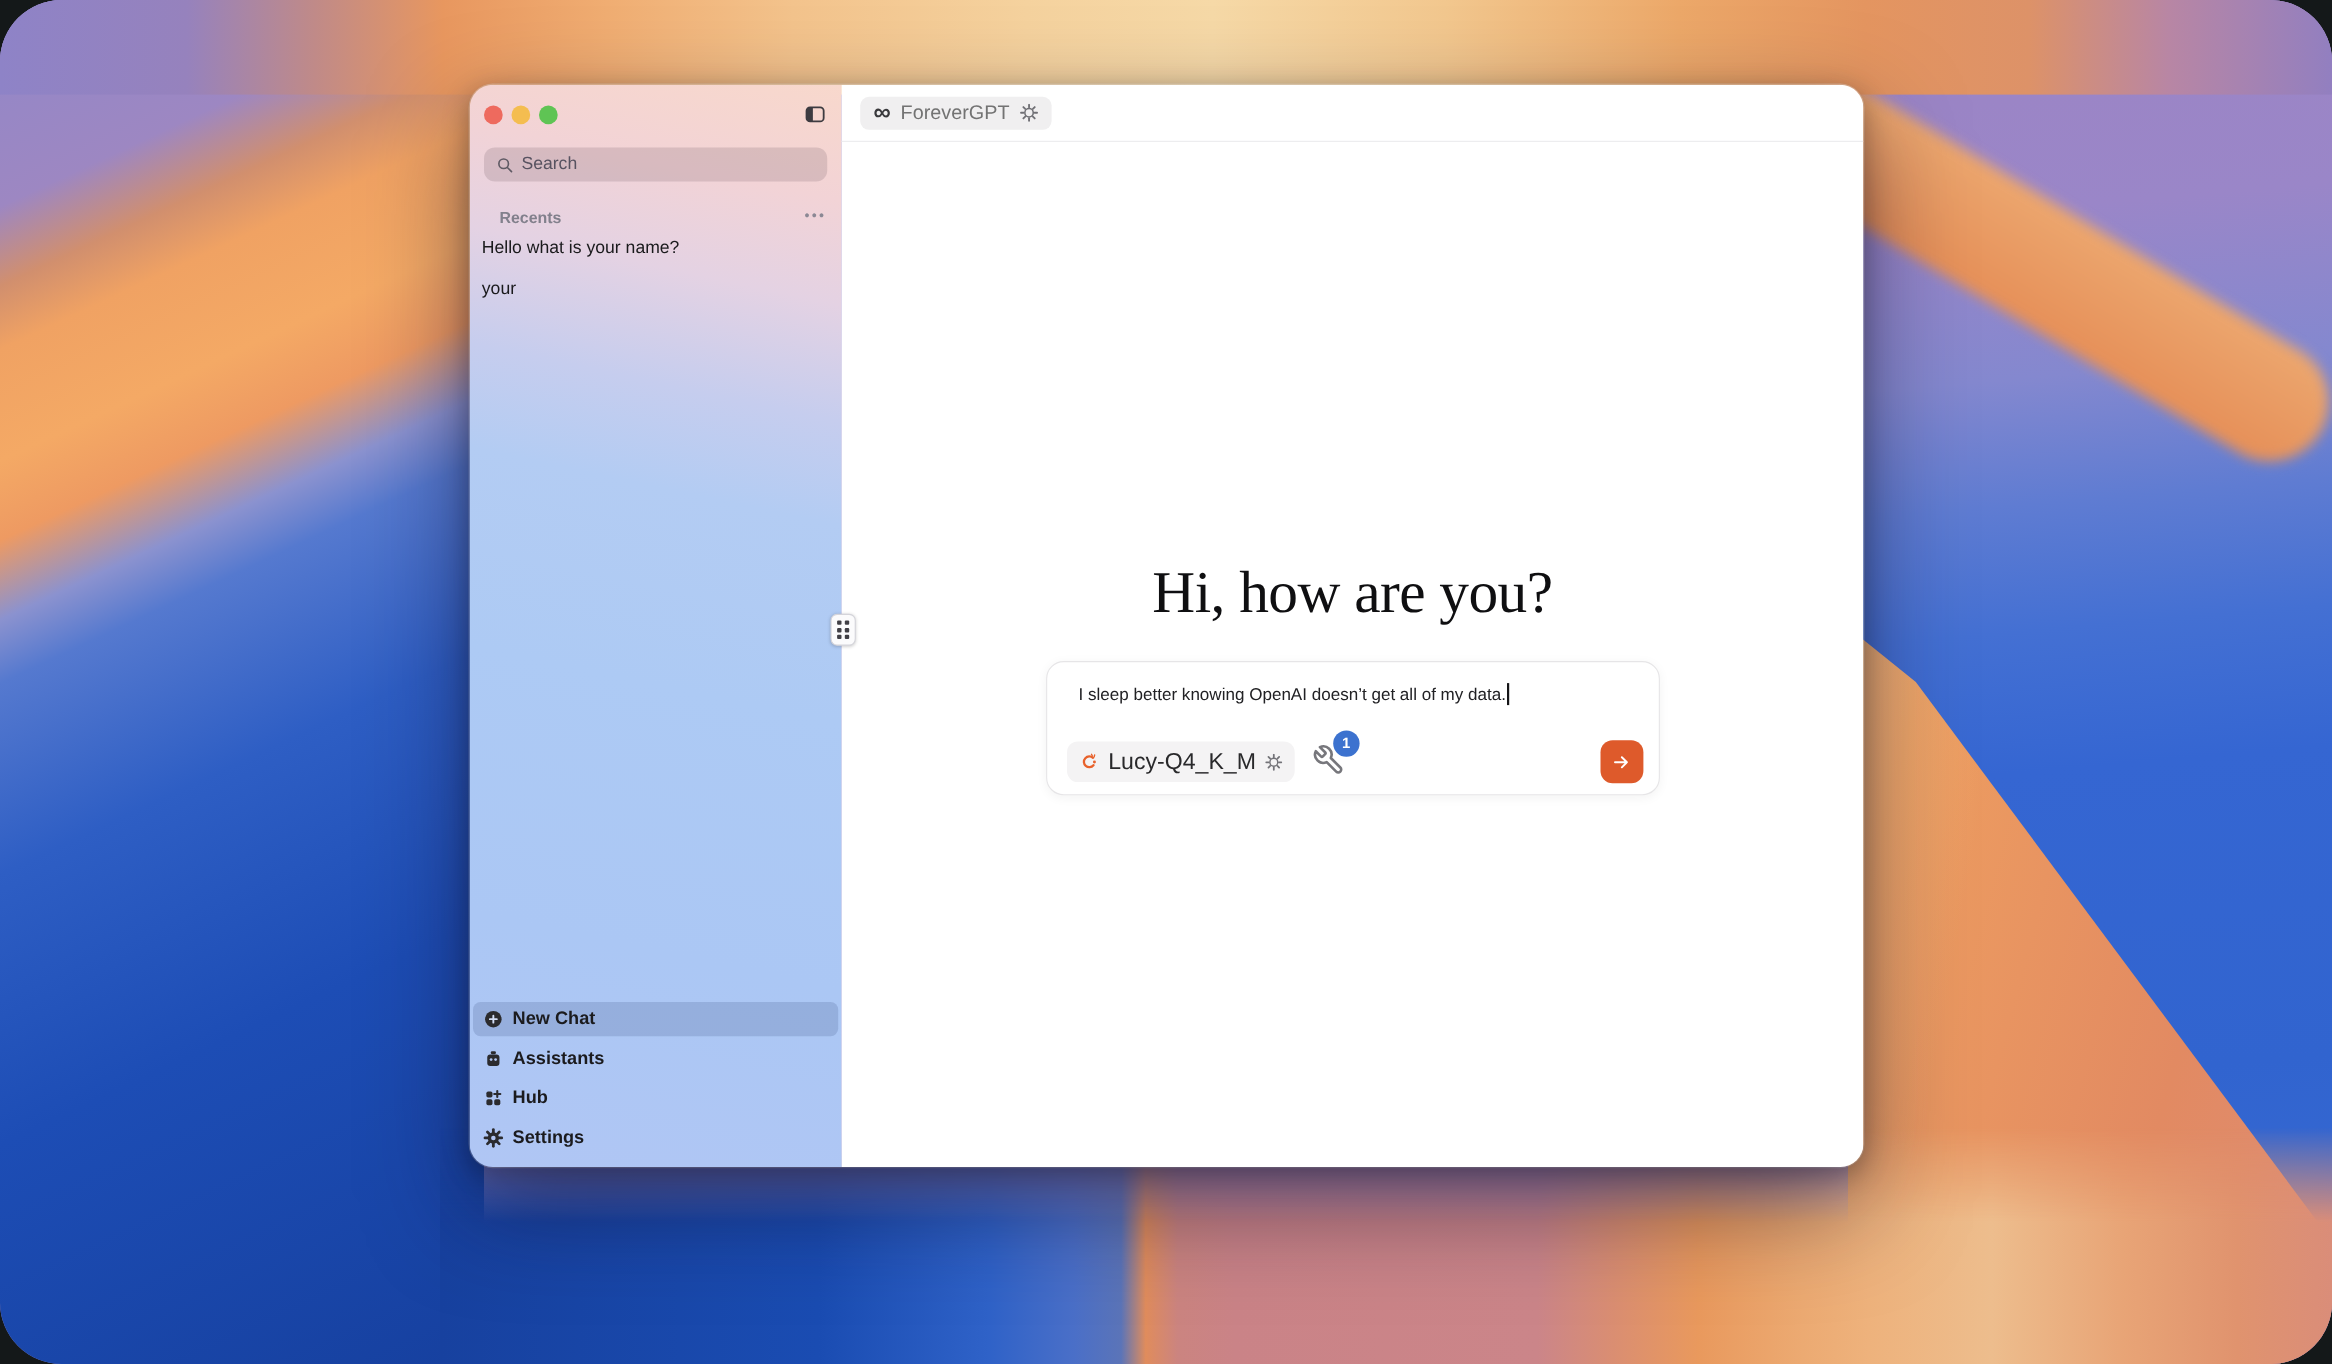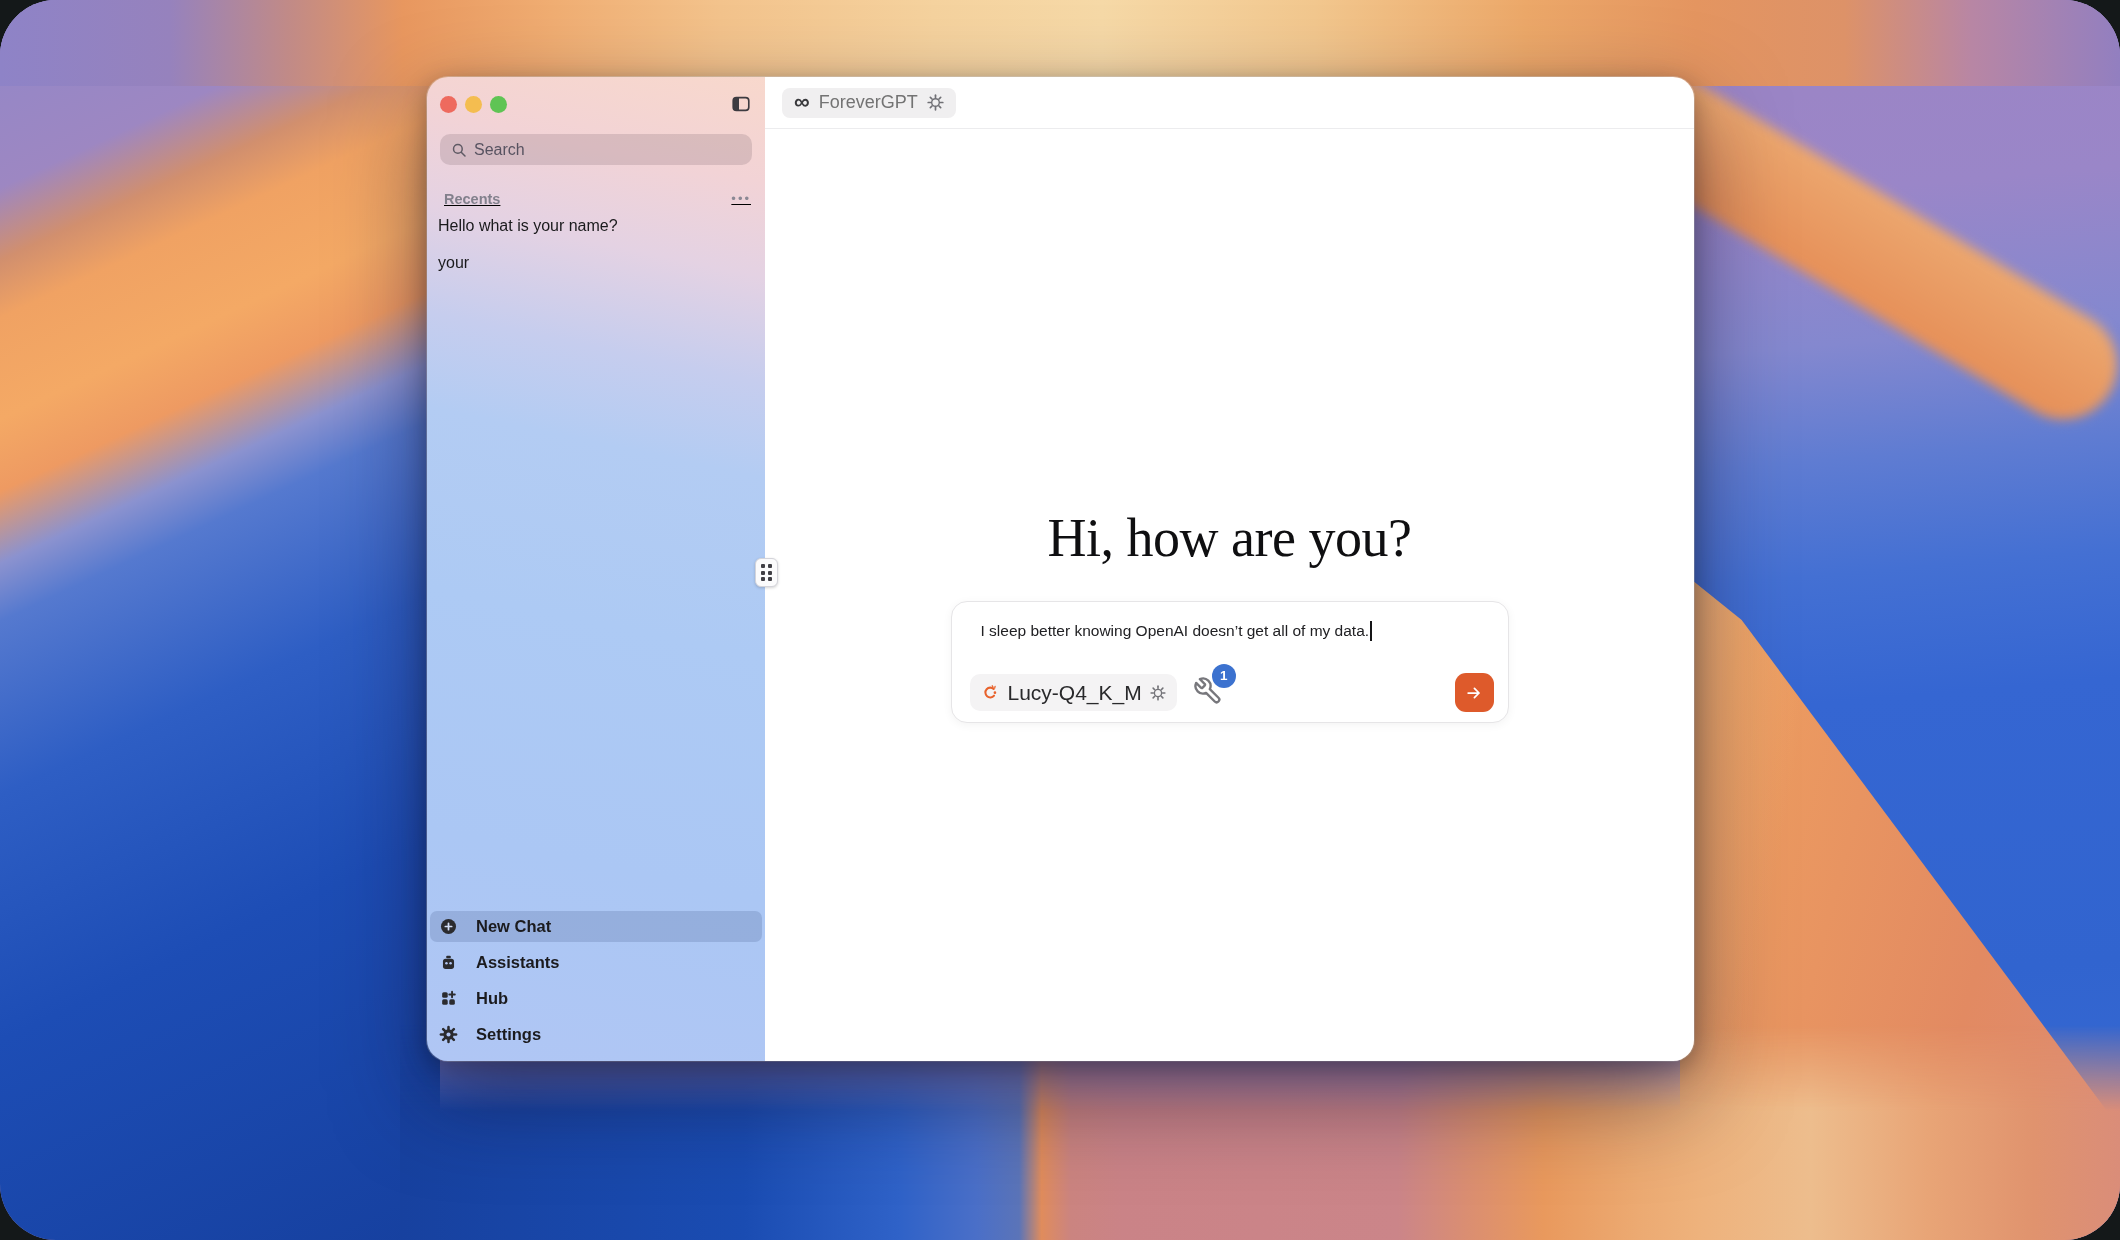--- a/index.html
+++ b/index.html
@@ -42,28 +42,28 @@
   .lights{display:flex;gap:8px;}
   .light{width:17px;height:17px;border-radius:50%;border:none;padding:0;}
   .light.red{background:#ee6a5e;}  .light.yellow{background:#f4bd50;}  .light.green{background:#5fc454;}
   .toggle-btn{background:none;border:none;padding:0;color:#3d3b40;width:22px;height:22px;cursor:default;}
   .search-wrap{margin:3px 13px 0;position:relative;}
   .search-wrap svg{position:absolute;left:10px;top:7px;color:#5f5a64;}
   .search-input{width:100%;box-sizing:border-box;height:31px;border:none;border-radius:10px;
     background:rgba(124,98,110,.22);padding:0 10px 0 34px;font:16px "Liberation Sans",sans-serif;
     color:#2b2830;outline:none;}
   .search-input::placeholder{color:#575260;}
-  .recents-row{margin:26px 14px 0 17px;display:flex;align-items:center;justify-content:space-between;text-decoration:underline;}
+  .recents-row{margin:26px 14px 0 27px;display:flex;align-items:flex-start;justify-content:space-between;}
   .recents-title{font-size:14.5px;font-weight:700;color:#82808c;}
   .recents-menu{background:none;border:none;padding:0;font-size:13px;letter-spacing:2px;color:#8b8894;line-height:10px;}
   .recent-item{margin:0 10px;padding:10px 1px 9px;font-size:16px;color:#1a1a1c;cursor:default;}
   .recent-item:first-of-type{margin-top:13px;}
   .side-spacer{flex:1;}
   .nav{margin:0 3px 11px;}
-  .nav-row{display:flex;align-items:center;gap:18px;height:31px;padding:0 9px;border-radius:7px;
+  .nav-row{display:flex;align-items:center;gap:8px;height:31px;padding:0 9px;border-radius:7px;
     margin-top:5px;color:#2b2b2e;cursor:default;}
   .nav-row.active{background:rgba(70,90,140,.22);}
   .nav-row .lbl{font-size:16.5px;font-weight:600;color:#1b1b1e;}
   .nav-row svg{flex:0 0 auto;}
   .split-handle{position:absolute;left:328px;top:481px;width:21px;height:27px;background:#fbfbfc;
     border:1px solid #d4d4da;border-radius:6px;box-shadow:0 1px 3px rgba(0,0,0,.18);
     display:flex;align-items:center;justify-content:center;z-index:5;}
   .split-handle .dots{display:grid;grid-template-columns:repeat(2,4px);gap:2.5px;}
   .split-handle .dots i{width:4px;height:4px;border-radius:1px;background:#403f45;}
   

